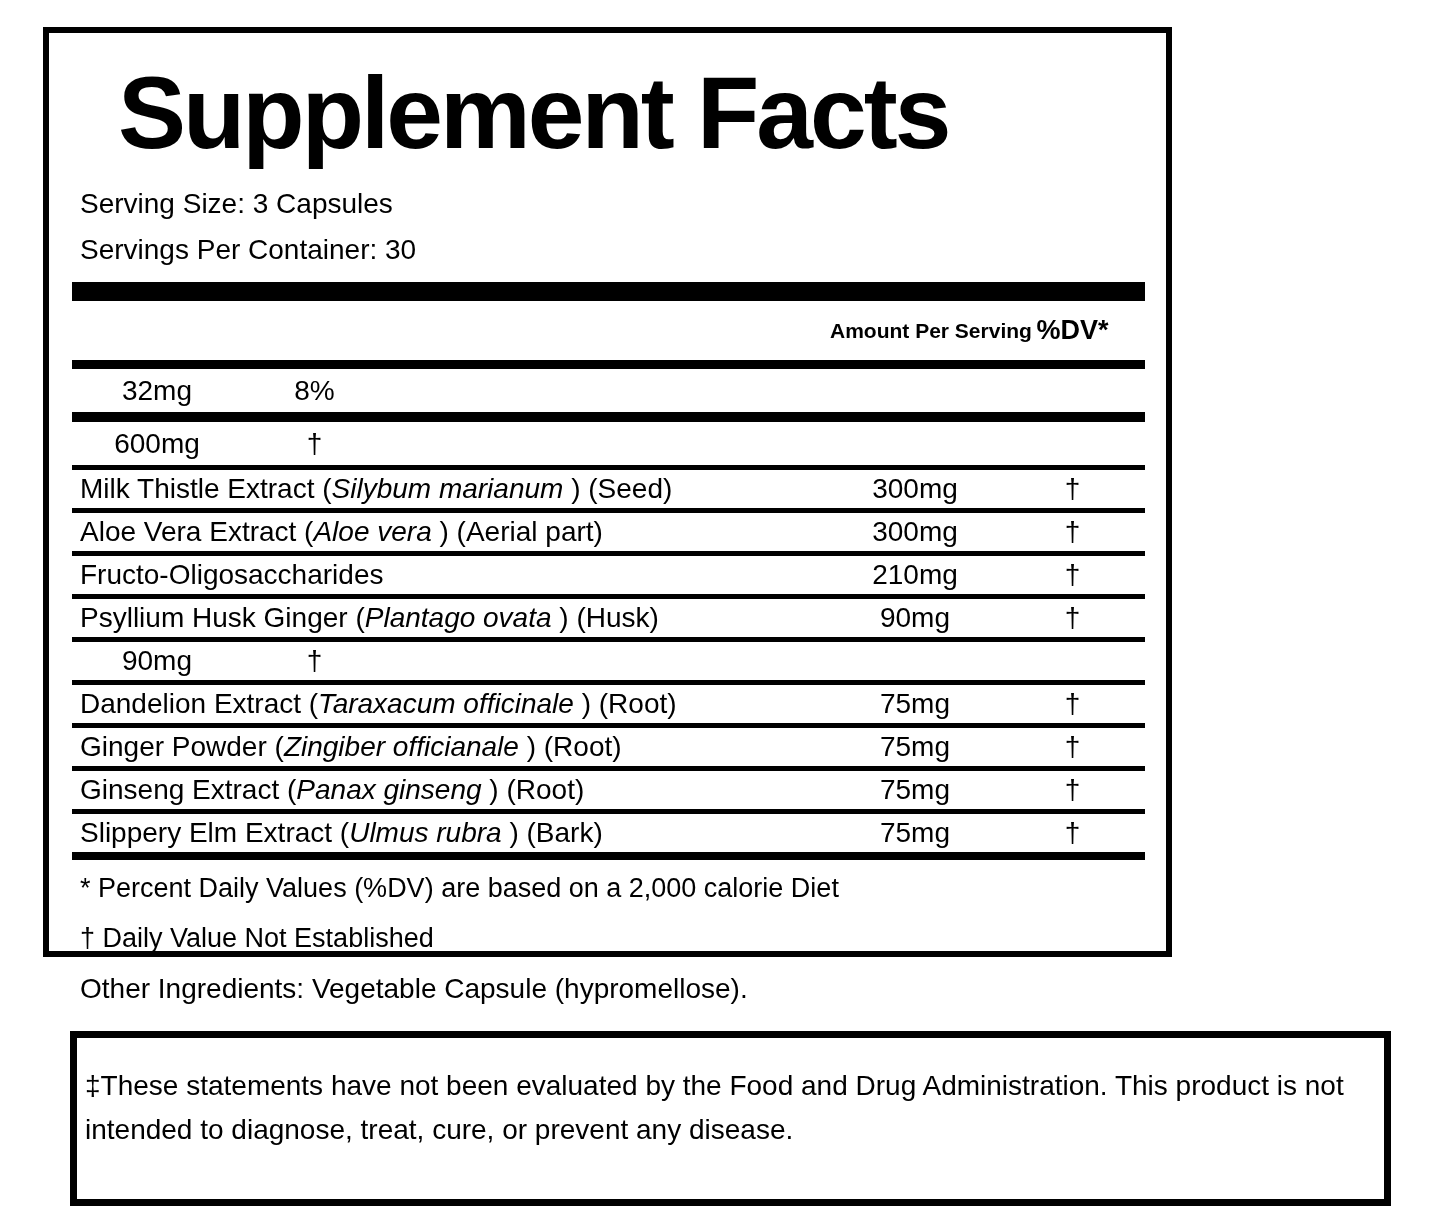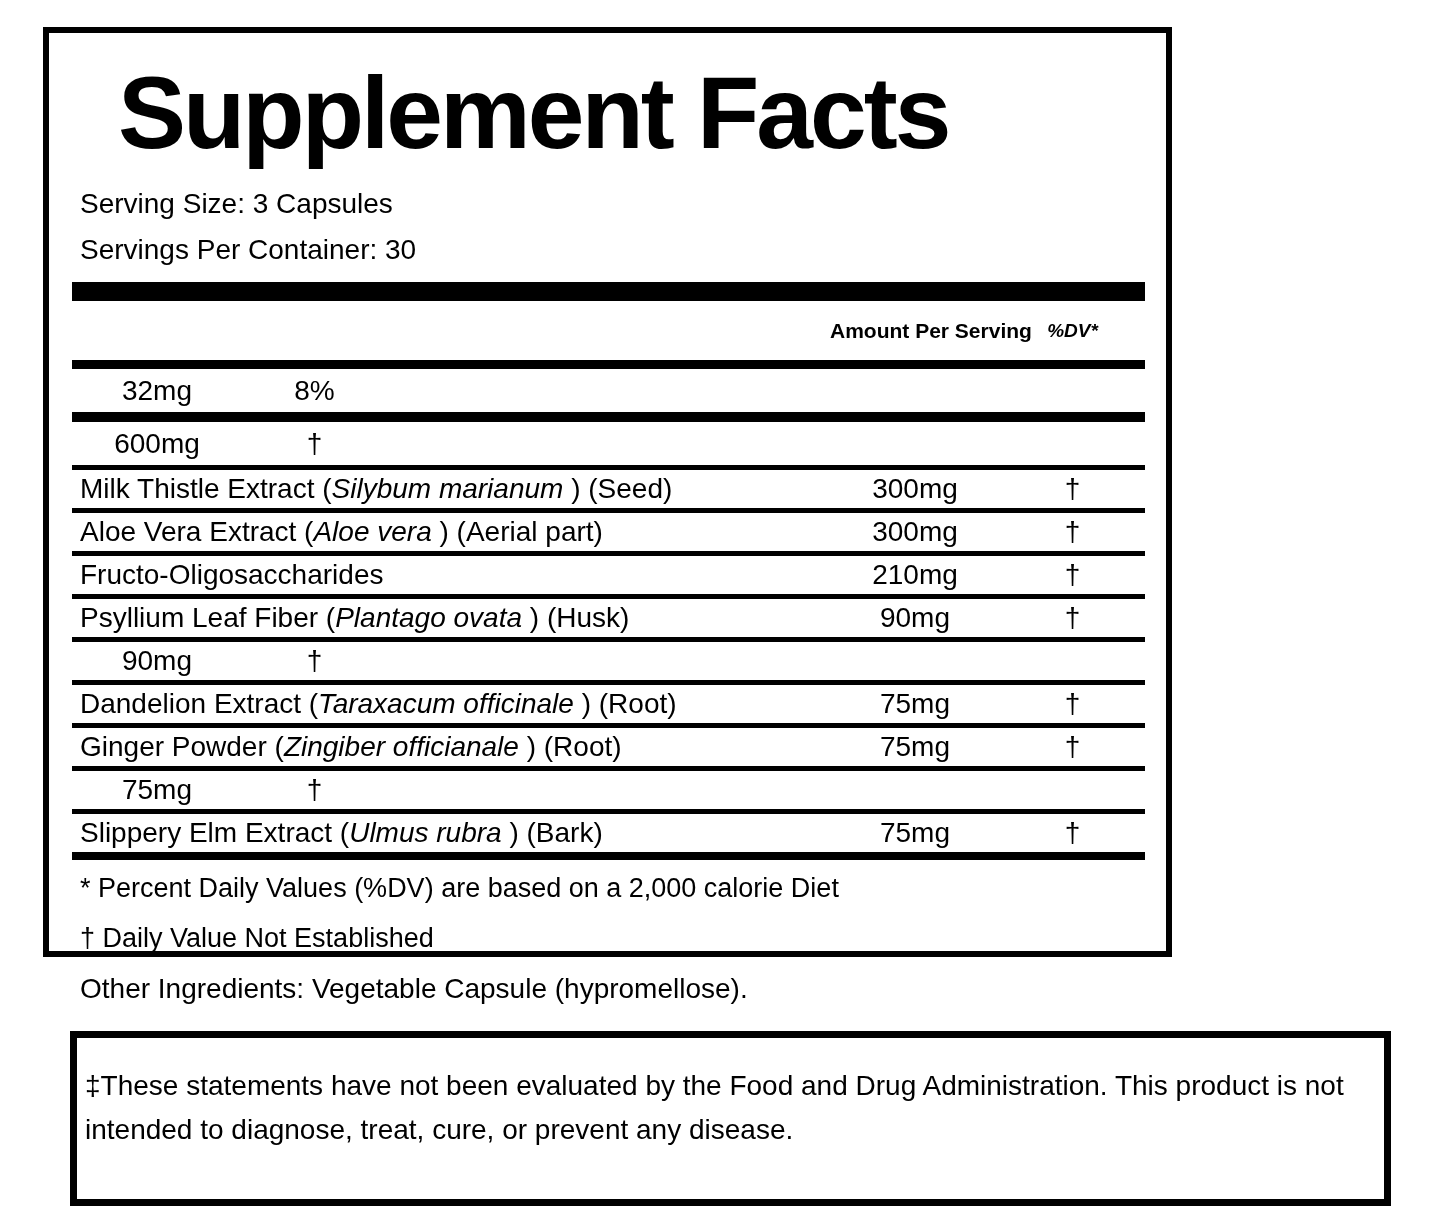--- a/index.html
+++ b/index.html
@@ -21,21 +21,21 @@
   .serv { margin:12px 0 0 8px; font-size:28px; line-height:46px; }
   .serv + .serv { margin-top:0; }
   .bar { background:var(--ink); width:100%; }
   .h19 { height:19px; margin-top:9px; }
   .h9  { height:9px; }
   .h10 { height:10px; }
   .h8  { height:8px; }
   .hdr { display:flex; align-items:center; height:59px; font-weight:bold; }
   .hdr .spacer { flex:1; }
   .hdr-amt { font-size:21px; }
-  .hdr-dv  { font-size:19px;font-style:italic; }
+  .hdr-dv  { font-size:27px; }
   .row { display:flex; align-items:center; height:43px; font-size:28px; }
   .row .name { flex:1; padding-left:8px; white-space:nowrap; }
   .amt { width:170px; text-align:center; white-space:nowrap; }
   .dv  { width:145px; text-align:center; white-space:nowrap; }
   .sep { border-top:5px solid var(--ink); }
   .lat { font-style:italic; }
   .fn { margin:8px 0 0 8px; font-size:27px; line-height:40px; }
   .fn + .fn { margin-top:10px; }
   .other { position:absolute; left:80px; top:966px; margin:0; font-size:28px; line-height:46px;text-align:center; }
   .disc-box {
@@ -86,21 +86,21 @@
     <div class="dv">†</div>
   </div>
 
   <div class="row sep">
     <div class="name"><span>Fructo-Oligosaccharides</span><span class="lat"></span><span></span></div>
     <div class="amt">210mg</div>
     <div class="dv">†</div>
   </div>
 
   <div class="row sep">
-    <div class="name"><span>Psyllium Leaf Fiber (</span><span class="lat">Plantago ovata</span><span> ) (Husk)</span></div>
+    <div class="name"><span>Psyllium Husk Ginger (</span><span class="lat">Plantago ovata</span><span> ) (Husk)</span></div>
     <div class="amt">90mg</div>
     <div class="dv">†</div>
   </div>
 
   <div class="row sep">
     <div class="amt">90mg</div>
     <div class="dv">†</div>
   </div>
 
   <div class="row sep">
@@ -109,20 +109,21 @@
     <div class="dv">†</div>
   </div>
 
   <div class="row sep">
     <div class="name"><span>Ginger Powder (</span><span class="lat">Zingiber officianale</span><span> ) (Root)</span></div>
     <div class="amt">75mg</div>
     <div class="dv">†</div>
   </div>
 
   <div class="row sep">
+    <div class="name"><span>Ginseng Extract (</span><span class="lat">Panax ginseng</span><span> ) (Root)</span></div>
     <div class="amt">75mg</div>
     <div class="dv">†</div>
   </div>
 
   <div class="row sep">
     <div class="name"><span>Slippery Elm Extract (</span><span class="lat">Ulmus rubra</span><span> ) (Bark)</span></div>
     <div class="amt">75mg</div>
     <div class="dv">†</div>
   </div>
 

